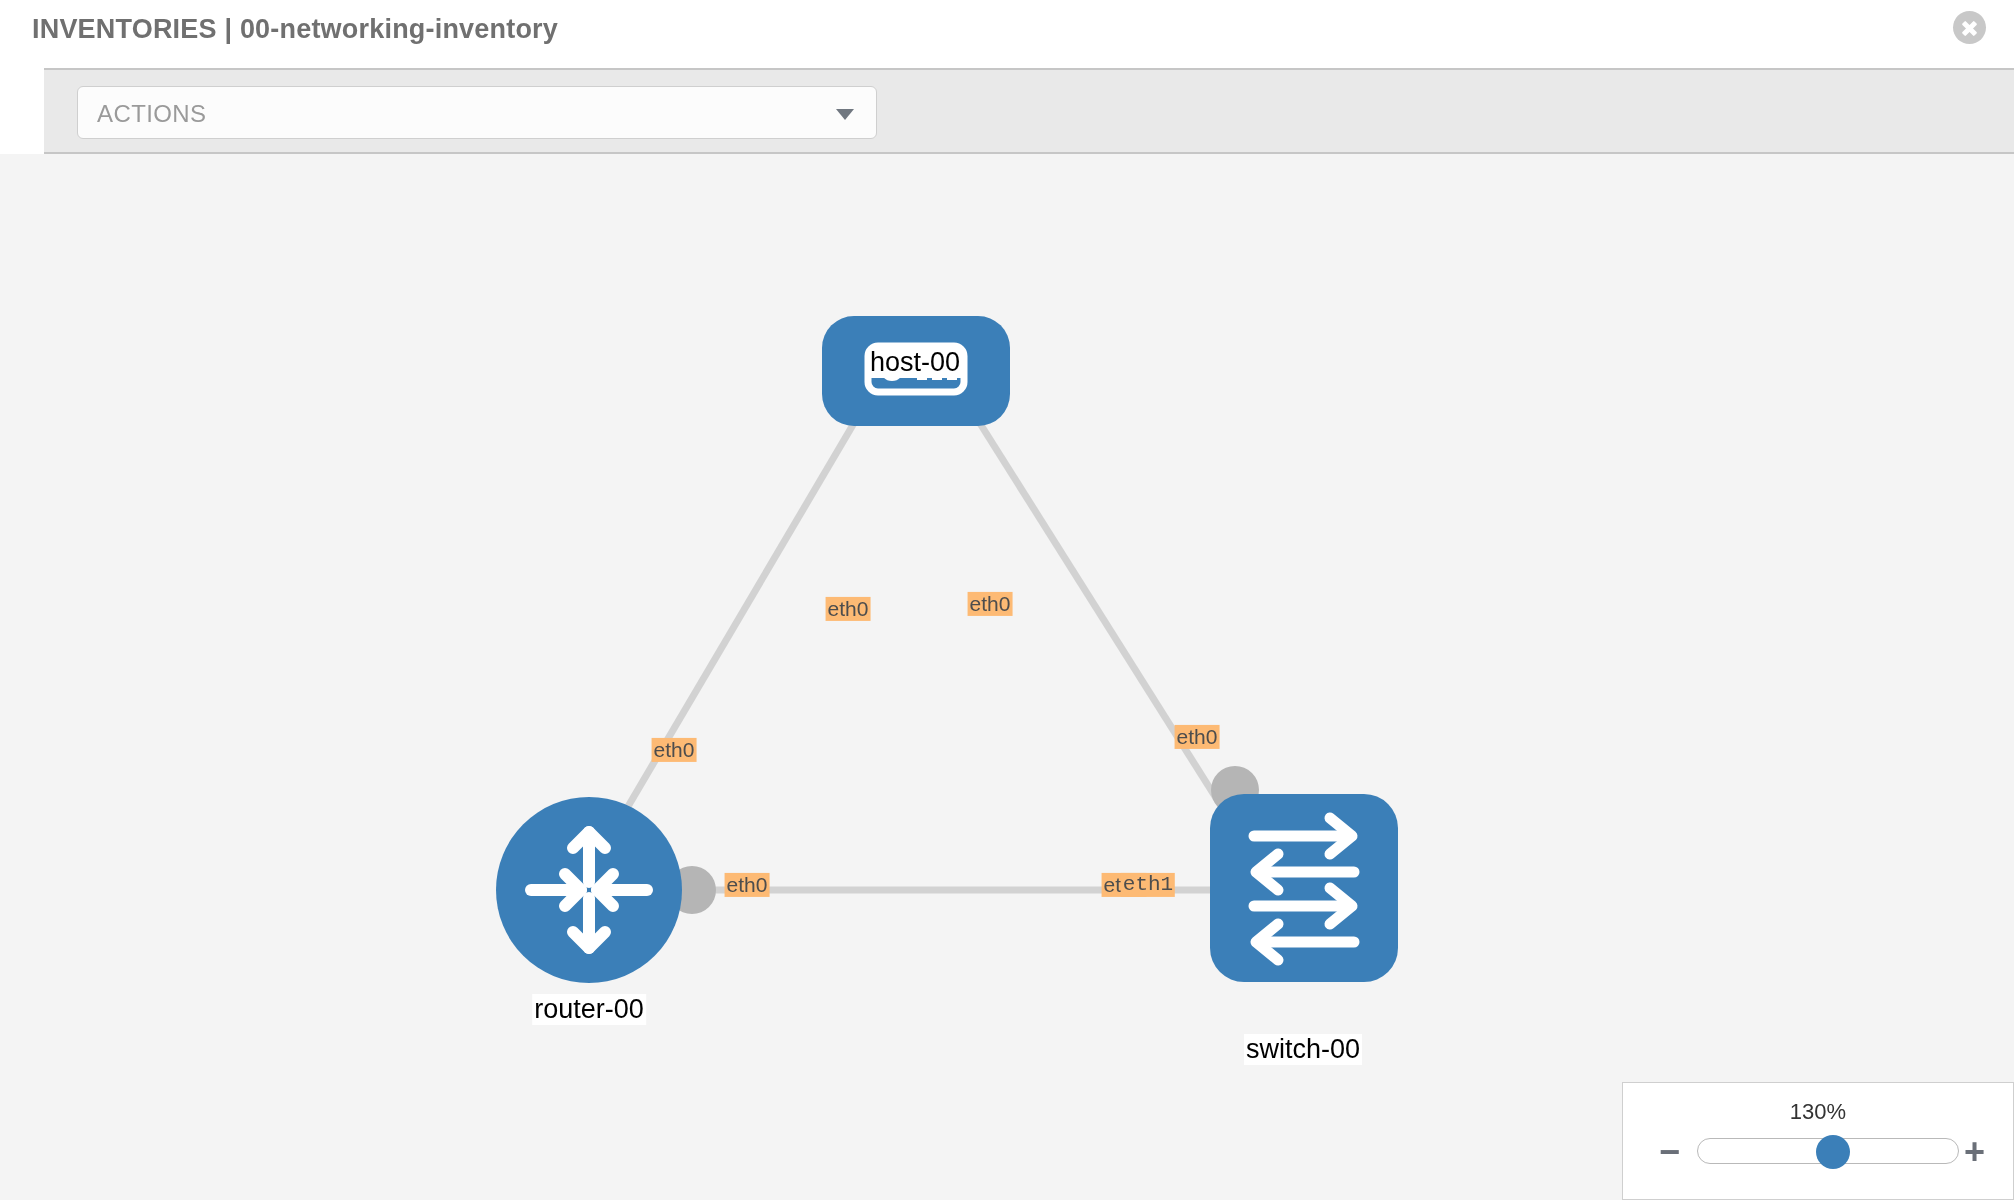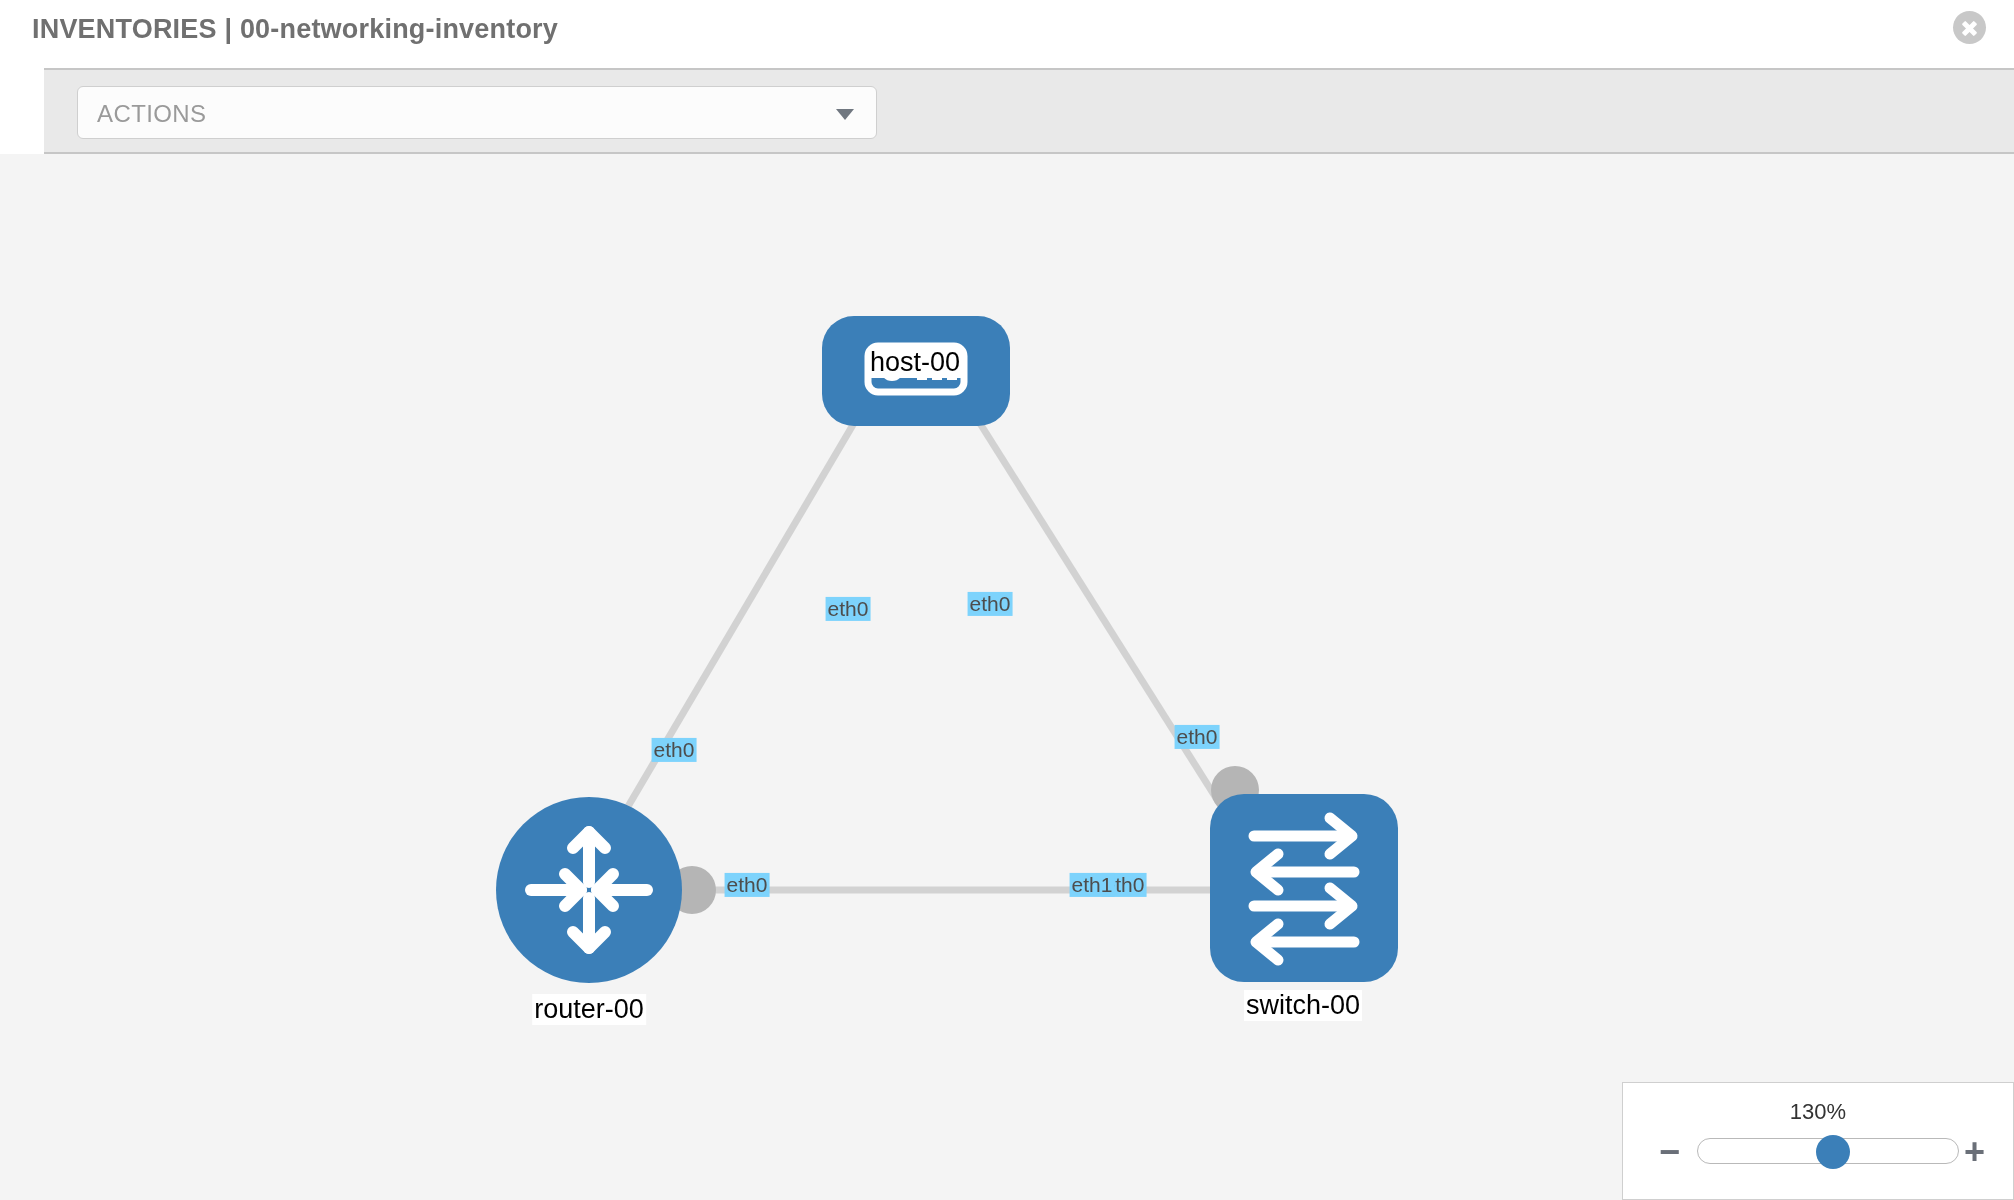--- a/index.html
+++ b/index.html
@@ -135,21 +135,21 @@
     background: #ffffff;
     white-space: nowrap;
     transform: translateX(-50%);
     padding: 0 2px;
     line-height: 1.15;
   }
   .edge-label {
     position: absolute;
     font-size: 21px;
     color: #4d4d4d;
-    background: #7dd3fc;
+    background: #fdba74;
     white-space: nowrap;
     transform: translateX(-50%);
     padding: 0 2px;
     line-height: 1.15;
   }
 
   
   .zoom-panel {
     position: absolute;
     left: 1622px; top: 1082px;
@@ -298,29 +298,29 @@
           <polyline points="120,94 142,112 120,130"></polyline>
 
           <line x1="144" y1="148" x2="48" y2="148"></line>
           <polyline points="68,130 46,148 68,166"></polyline>
         </g>
       </g>
     </svg>
 
     <div class="node-label" style="left:915px; top:193px;">host-00</div>
     <div class="node-label" style="left:589px; top:840px;">router-00</div>
-    <div class="node-label" style="left:1303px; top:836px;">switch-00</div>
+    <div class="node-label" style="left:1303px; top:880px;">switch-00</div>
 
     <div class="edge-label" style="left:848px; top:455px; transform:translate(-50%,-50%);">eth0</div>
     <div class="edge-label" style="left:990px; top:450px; transform:translate(-50%,-50%);">eth0</div>
     <div class="edge-label" style="left:674px; top:596px; transform:translate(-50%,-50%);">eth0</div>
     <div class="edge-label" style="left:1197px; top:583px; transform:translate(-50%,-50%);">eth0</div>
     <div class="edge-label" style="left:747px; top:731px; transform:translate(-50%,-50%);">eth0</div>
     <div class="edge-label" style="left:1124px; top:731px; transform:translate(-50%,-50%);">eth0</div>
-    <div class="edge-label" style="left:1092px; top:731px; transform:translate(-50%,-50%);">eth1</div>
+    <div class="edge-label" style="left:1148px; top:731px; transform:translate(-50%,-50%);font-family:Liberation Mono, monospace;">eth1</div>
   </div>
 
   <div class="zoom-panel">
     <div class="zoom-value">130%</div>
     <div class="zoom-minus">−</div>
     <div class="zoom-track">
       <div class="zoom-handle" id="zoom-handle" style="left: 117.52px;"></div>
     </div>
     <div class="zoom-plus">+</div>
   </div>

